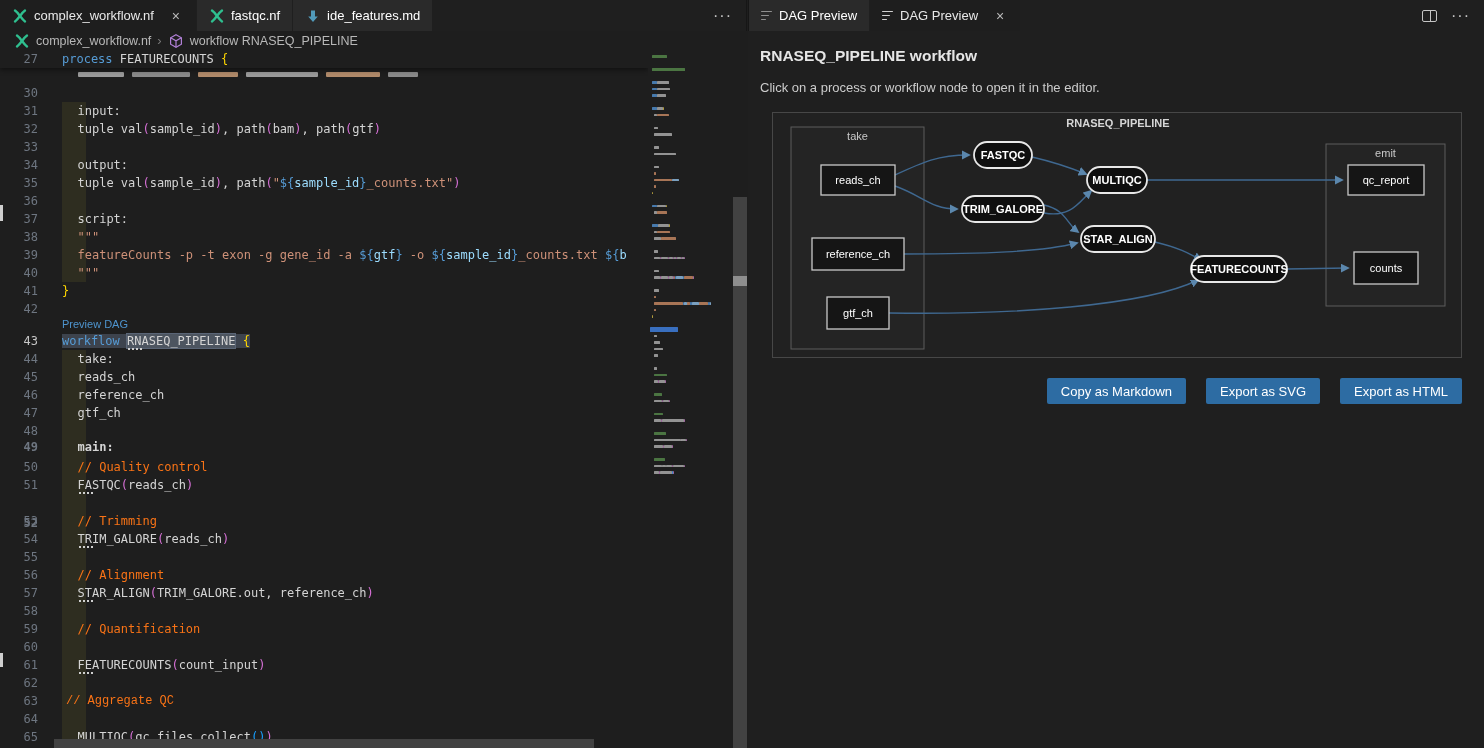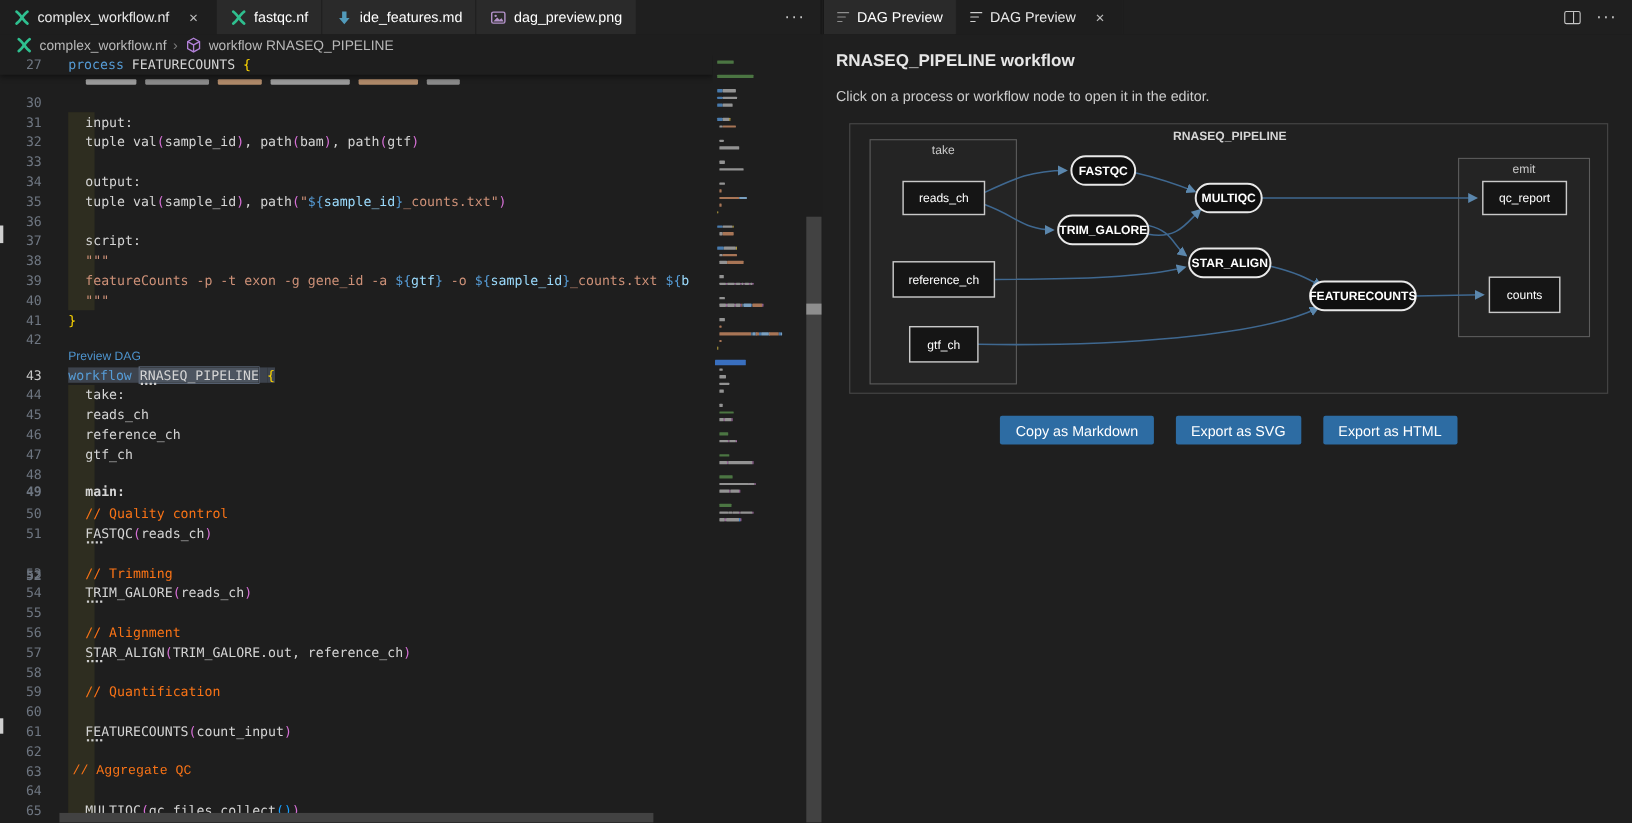--- a/index.html
+++ b/index.html
@@ -67,21 +67,21 @@
   #vscroll .mark  { position:absolute; left:0; top:226px; width:14px; height:10px; background:#8e8e8e; }
   #hscroll { position:absolute; left:54px; top:689px; width:540px; height:9px; background:#424242; }
   .edge-marker { position:absolute; left:0; width:3px; background:#cfcfcf; }
 
   
   #panel { position:absolute; left:748px; top:31px; width:736px; height:717px; background:#1f1f1f; }
   #panel h1 { position:absolute; left:12px; top:16px; font-size:15.5px; font-weight:bold; color:#e6e6e6; }
   #panel .sub { position:absolute; left:12px; top:49px; font-size:13px; color:#cccccc; }
   #diagram { position:absolute; left:24px; top:81px; width:690px; height:246px; background:#212121;
              border:1px solid #474747; }
-  #btnrow { position:absolute; left:24px; top:347px; width:690px; display:flex; justify-content:center; gap:20px; }
+  #btnrow { position:absolute; left:24px; top:347px; width:690px; display:flex; justify-content:flex-end; gap:20px; }
   .btn { height:26px; padding:0 14px; background:#2d6ca3; color:#fff; font-size:13px; font-weight:500;
          border:none; border-radius:2px; display:flex; align-items:center; cursor:pointer;
          font-family:"Liberation Sans",sans-serif; }
 </style>
 </head>
 <body>
 
 <div id="app">
 
   <div id="left-strip" class="tabstrip">
@@ -99,28 +99,20 @@
           <path d="M3,2.6 C6.6,5 9.4,11 13,13.4" stroke="#2fbf8f" stroke-width="2.4" fill="none" stroke-linecap="round"></path>
           <path d="M13,2.6 C9.4,5 6.6,11 3,13.4" stroke="#2fbf8f" stroke-width="2.4" fill="none" stroke-linecap="round"></path>
         </svg>
         <span>fastqc.nf</span>
       </div>
       <div class="tab">
         <svg width="16" height="16" viewBox="0 0 16 16">
           <path d="M8 14 L3.2 8.4 H6 V2.5 H10 V8.4 H12.8 Z" fill="#519aba"></path>
         </svg>
         <span>ide_features.md</span>
-      </div>
-      <div class="tab">
-        <svg width="16" height="16" viewBox="0 0 16 16">
-          <rect x="2" y="3" width="12" height="10" rx="1.5" fill="none" stroke="#b392c9" stroke-width="1.3"></rect>
-          <circle cx="5.6" cy="6.4" r="1.1" fill="#b392c9"></circle>
-          <path d="M3.5 11.5 L7 8 L9 10 L11 8.5 L12.8 11.5 Z" fill="#b392c9"></path>
-        </svg>
-        <span>dag_preview.png</span>
       </div>
       <div class="strip-actions">
       <span class="ellipsis">···</span>
     </div>
   </div>
 
   <div id="right-strip" class="tabstrip" style="border-left:1px solid #161616;">
     <div class="tab">
         <span class="list-icon" style="color: rgb(143, 143, 143);">
           <i></i>

